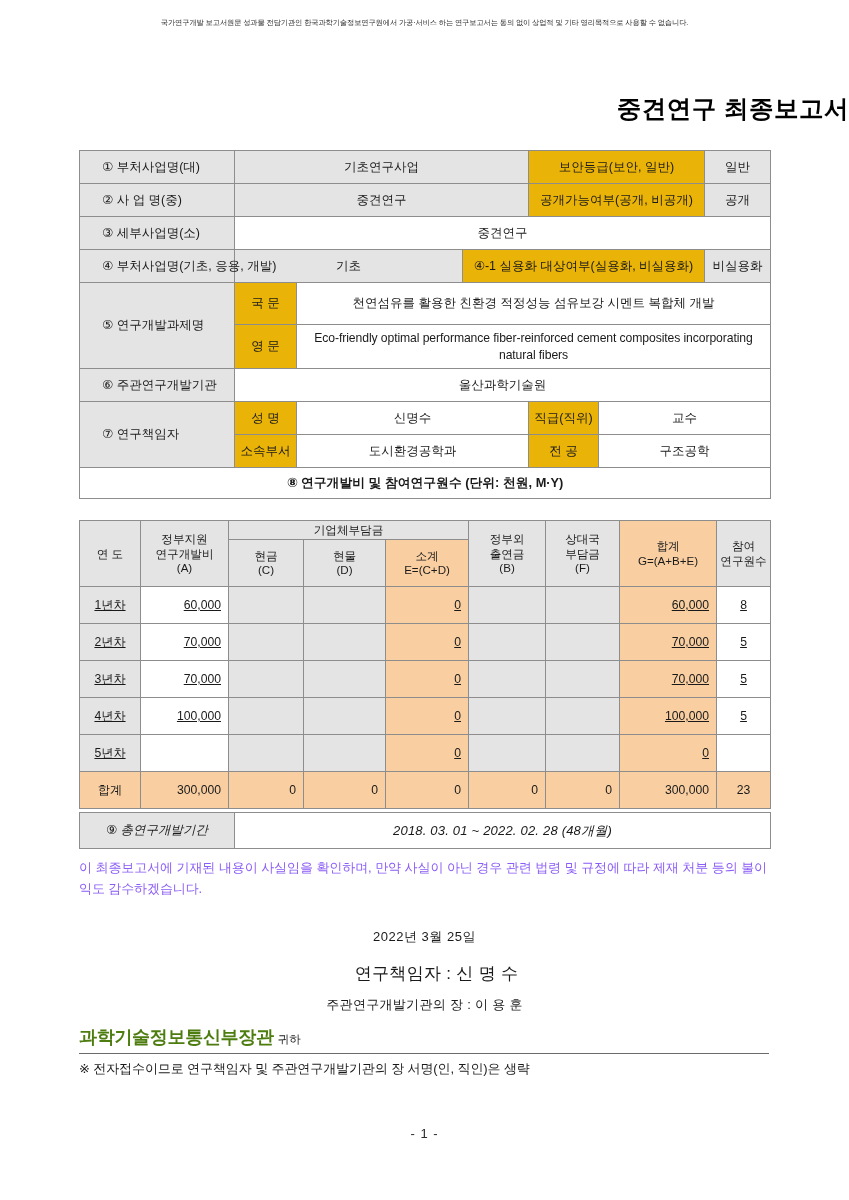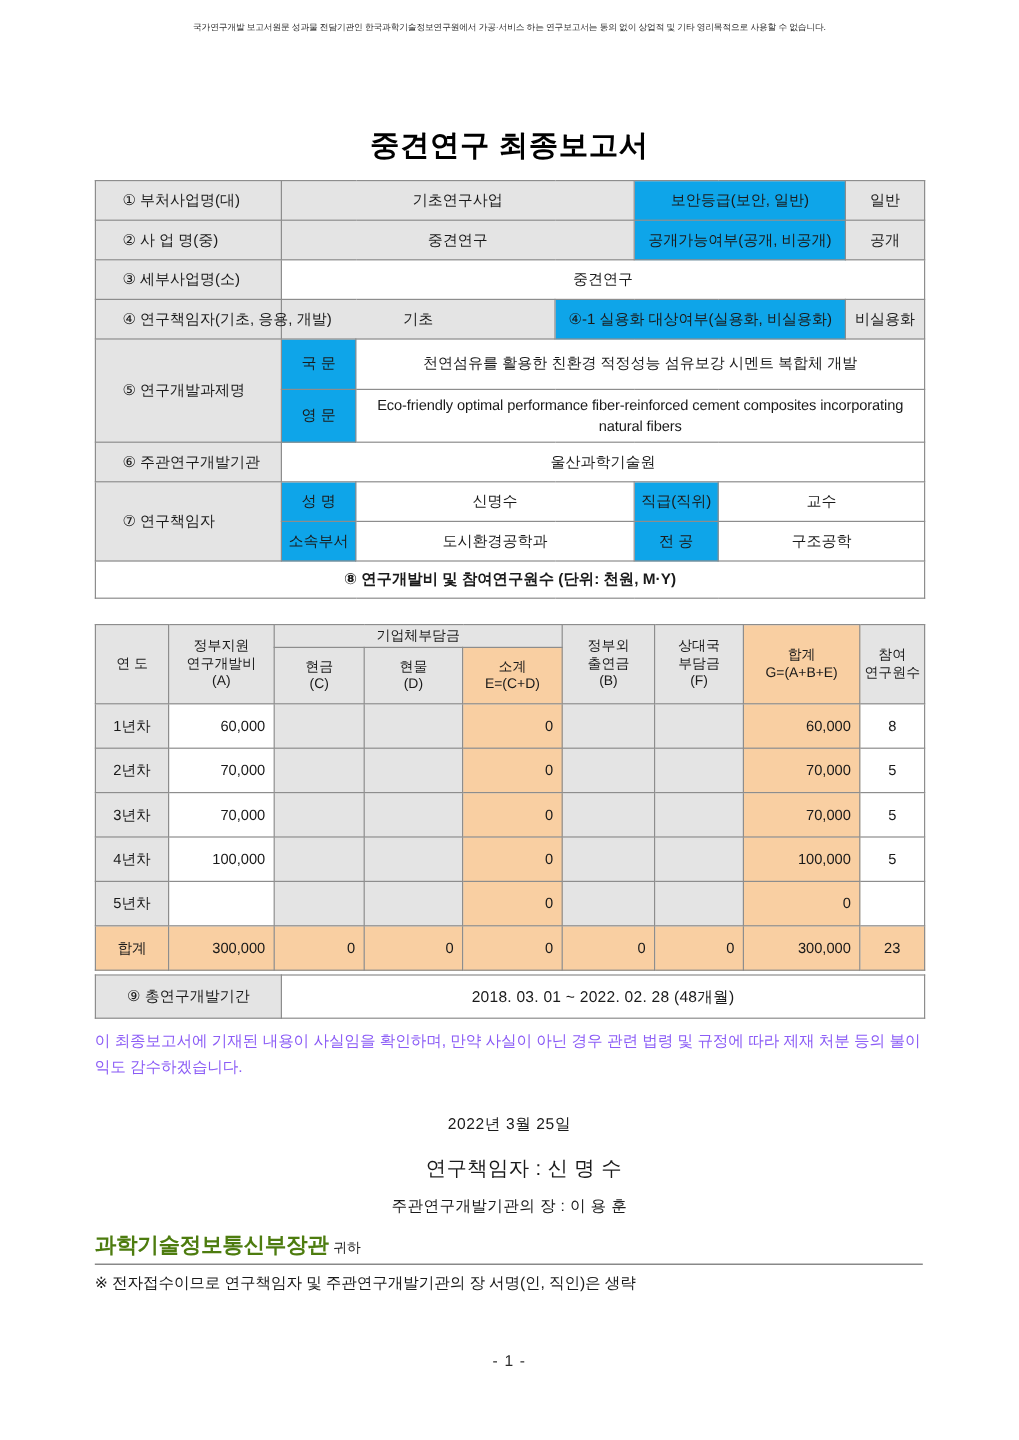--- a/index.html
+++ b/index.html
@@ -32,24 +32,24 @@
     text-align: center;
     font-size: 7.3px;
     letter-spacing: -0.15px;
     color: #2b2b2b;
     white-space: nowrap;
   }
 
   
   .doc-title {
     position: absolute;
-    top: 104px;
+    top: 92px;
     left: 0;
     width: 849px;
-    text-align: center;
+    text-align: right;
     font-size: 24.5px;
     font-weight: bold;
     letter-spacing: 0.5px;
     color: #000;
   }
 
   
   .main-table {
     position: absolute;
     top: 150px;
@@ -68,21 +68,21 @@
     line-height: 1.32;
     background: #ffffff;
   }
   .main-table td.lbl {
     background: #e4e4e4;
     text-align: left;
     padding-left: 22px;
     white-space: nowrap;
   }
   .main-table td.lbl-c {
-    background: #0ea5e9;
+    background: #eab308;
     text-align: center;
     white-space: nowrap;
   }
   .main-table td.val-gray {
     background: #e4e4e4;
   }
   .main-table td.val-white {
     background: #ffffff;
   }
   .nowrap { white-space: nowrap; }
@@ -147,36 +147,37 @@
     text-align: right;
     padding-right: 7px;
     font-size: 12.2px;
   }
   .budget-table td.num-accent {
     background: #f9cfa2;
     text-align: right;
     padding-right: 7px;
     font-size: 12.2px;
   }
-  .budget-table tr.data-row td { height: 32px; }
+  .budget-table tr.data-row td { height: 32px; text-decoration: underline; }
   .budget-table tr.total-row td {
     height: 32px;
     background: #f9cfa2;
   }
   .budget-table tr.total-row td.yearcell { background: #f9cfa2; }
 
   
   .sec9-table {
     position: absolute;
     top: 812px;
     left: 79px;
     width: 691px;
     border-collapse: collapse;
     table-layout: fixed;
     font-size: 12.5px;
+    font-style: italic;
   }
   .sec9-table td {
     border: 1px solid #8d8d8d;
     height: 33px;
     text-align: center;
     vertical-align: middle;
   }
   .sec9-table td.lbl {
     background: #e4e4e4;
     white-space: nowrap;
@@ -305,21 +306,21 @@
         <td class="lbl-c" colspan="2">공개가능여부(공개, 비공개)</td>
         <td class="val-gray">공개</td>
       </tr>
 
       <tr class="r1">
         <td class="lbl">③ 세부사업명(소)</td>
         <td class="val-white" colspan="6">중견연구</td>
       </tr>
 
       <tr class="r1">
-        <td class="lbl">④ 연구책임자(기초, 응용, 개발)</td>
+        <td class="lbl">④ 부처사업명(기초, 응용, 개발)</td>
         <td class="val-gray" colspan="2">기초</td>
         <td class="lbl-c nowrap" colspan="3">④-1 실용화 대상여부(실용화, 비실용화)</td>
         <td class="val-gray">비실용화</td>
       </tr>
 
       <tr class="r-title-ko">
         <td class="lbl" rowspan="2">⑤ 연구개발과제명</td>
         <td class="lbl-c">국 문</td>
         <td class="val-white" colspan="5">천연섬유를 활용한 친환경 적정성능 섬유보강 시멘트 복합체 개발</td>
       </tr>

